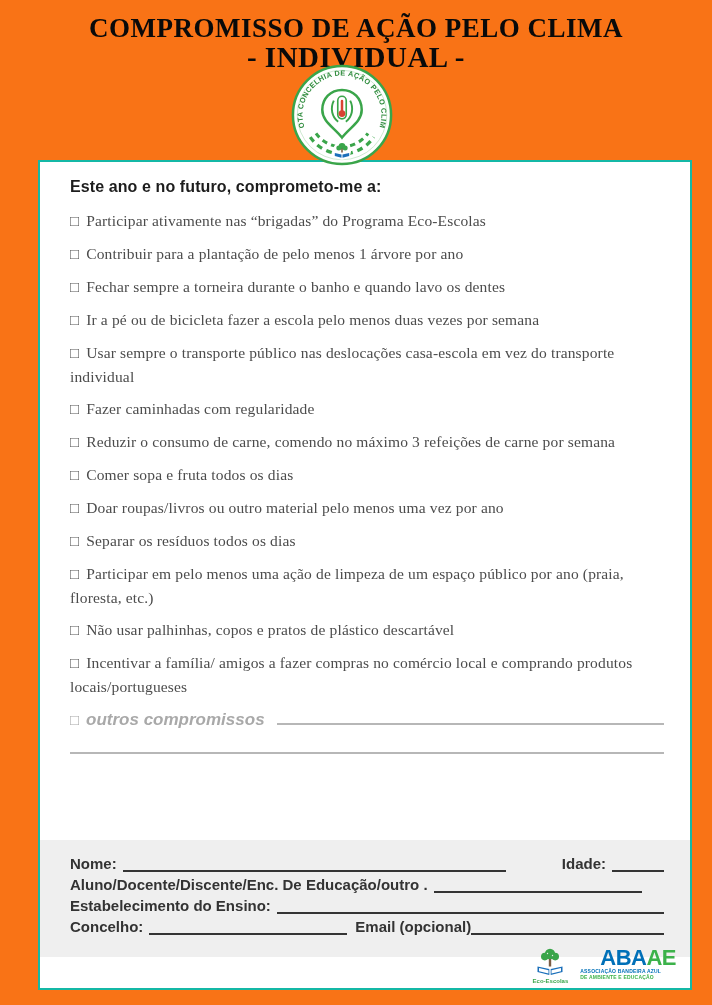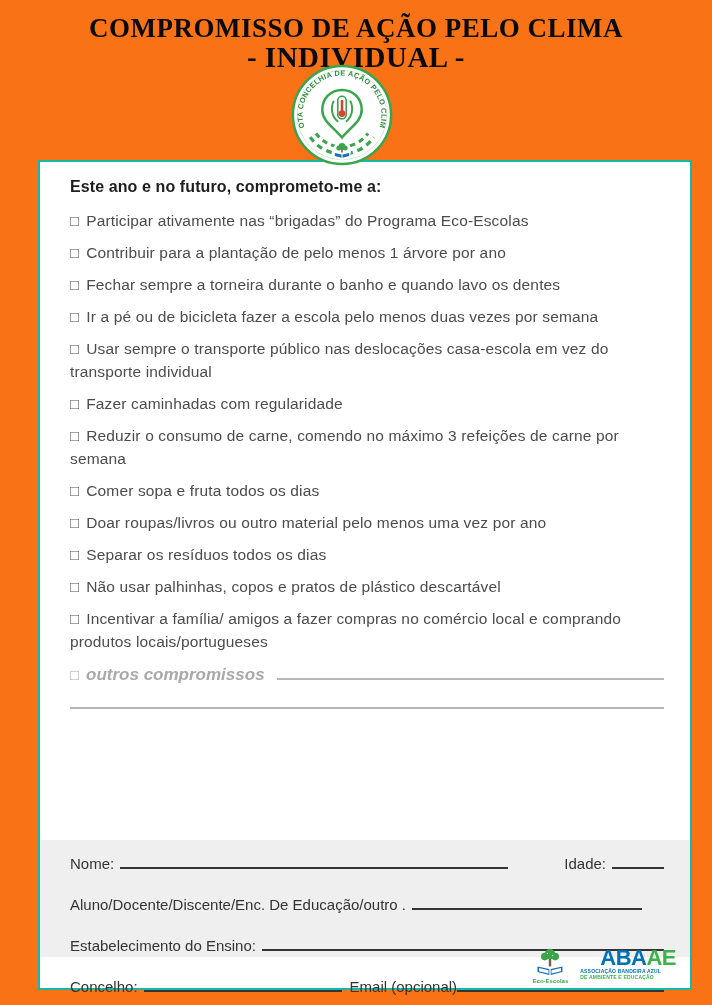--- a/index.html
+++ b/index.html
@@ -28,42 +28,42 @@
   .main-box {
     position:absolute; left:38px; top:160px; width:654px; height:830px;
     border:2px solid #14b8a6; background:#fff;
   }
   .box-content { padding:16px 26px 0 30px; height:676px; overflow:hidden; }
 
   .heading { font-size:16px; font-weight:bold; color:#1d1d1d; margin-bottom:13px; letter-spacing:0.1px; }
 
   .item {
     font-size:15.5px; letter-spacing:0.15px;
-    color:#4c4c4c; line-height:23px; margin-bottom:9px;
+    color:#4c4c4c; line-height:23px; margin-bottom:9px;font-family:Liberation Serif, serif;
   }
   .cb { margin-right:7px; font-size:15px; color:#555; }
 
   .other-item {
     display:flex; align-items:baseline;
     color:#a9a9a9; font-style:italic; font-weight:bold;
     font-size:17px; margin-top:3px; line-height:24px;
   }
   .other-item .cb { color:#a9a9a9; font-style:normal; font-weight:normal; }
   .other-line { flex:1; border-bottom:2px solid #b7b7b7; margin-left:12px; height:18px; }
 
   .blank-line { border-bottom:2px solid #b7b7b7; }
   .blank-1 { margin-top:20px; }
 
   
   .form-section {
     position:absolute; left:0; top:678px; width:100%; height:117px;
     background:#efefef; padding:13px 26px 0 30px;
     font-size:15px; color:#333;
   }
-  .frow { display:flex; align-items:flex-start; margin-bottom:20px; line-height:21px; }
+  .frow { display:flex; align-items:center; margin-bottom:0; line-height:21px;font-weight:bold; }
   .flabel { white-space:nowrap; }
   .fline { border-bottom:2px solid #343434; height:16px; display:inline-block; }
   .grow { flex:1; }
   .ml6 { margin-left:6px; } .ml8 { margin-left:8px; }
   .idade { margin-left:56px; }
   .w52 { width:52px; }
   .w198 { width:198px; }
   .role-line { flex:1; margin-right:22px; }
 
   
@@ -159,20 +159,23 @@
           </div>
 
           <div class="item">
             <span class="cb">□</span><span>Doar roupas/livros ou outro material pelo menos uma vez por ano</span>
           </div>
 
           <div class="item">
             <span class="cb">□</span><span>Separar os resíduos todos os dias</span>
           </div>
 
+          <div class="item">
+            <span class="cb">□</span><span>Participar em pelo menos uma ação de limpeza de um espaço público por ano (praia, floresta, etc.)</span>
+          </div>
 
           <div class="item">
             <span class="cb">□</span><span>Não usar palhinhas, copos e pratos de plástico descartável</span>
           </div>
 
 
           <div class="item">
             <span class="cb">□</span><span>Incentivar a família/ amigos a fazer compras no comércio local e comprando produtos locais/portugueses</span>
           </div>
 

